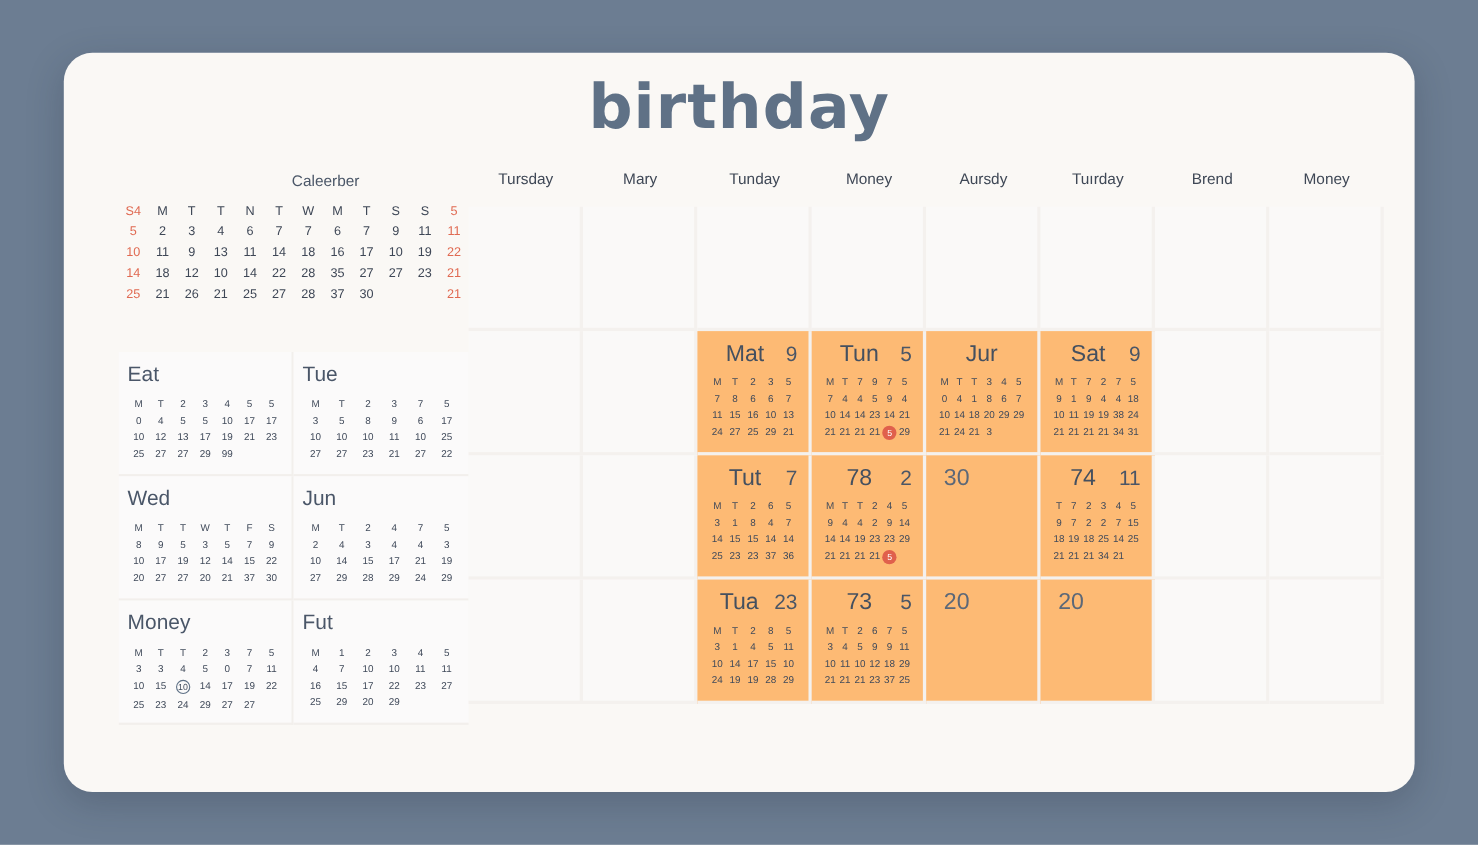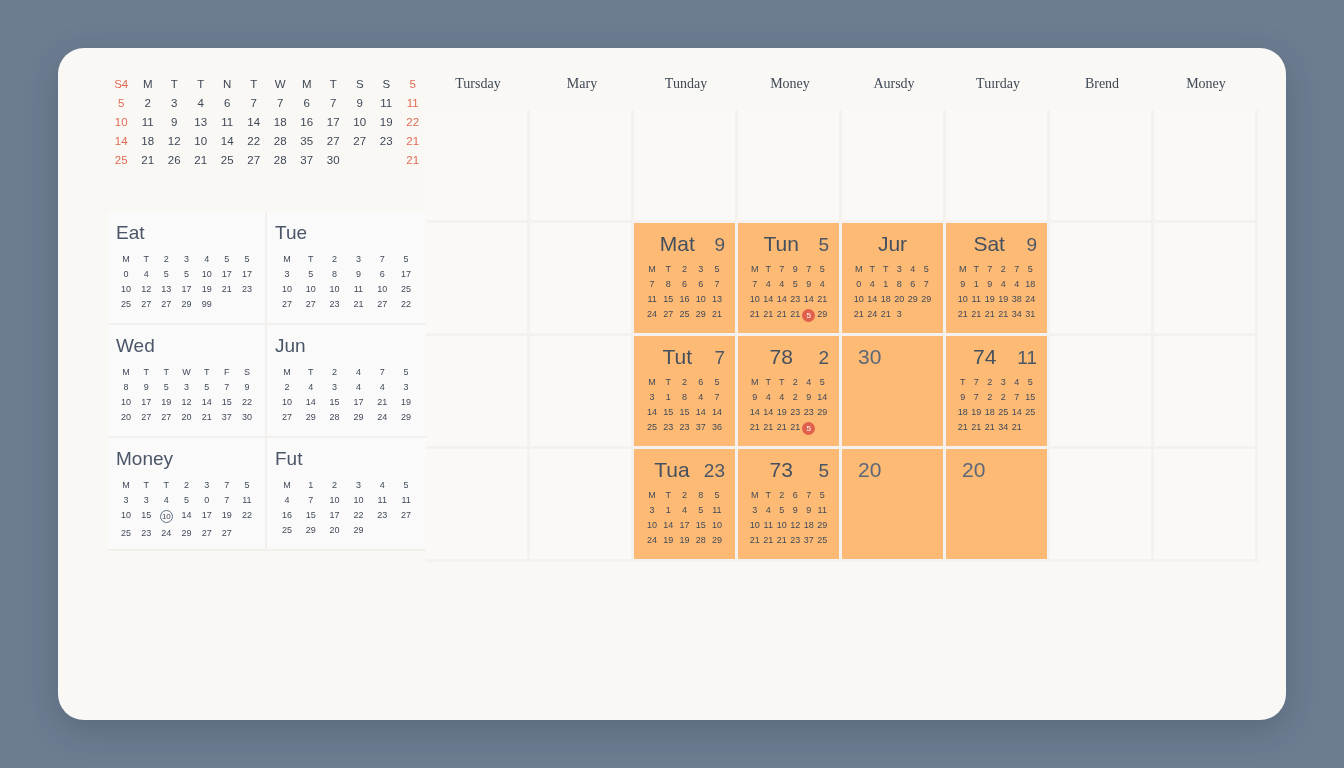--- a/index.html
+++ b/index.html
@@ -132,21 +132,20 @@
   
   .week-header {
     display: grid;
     grid-template-columns: repeat(8, 1fr);
     padding: 6px 0 18px 0;
   }
   .week-header span {
     text-align: center;
     font-size: 14px;
     color: #3f4856;
-    font-family: Liberation Serif, serif;
   }
 
   
   .day-grid {
     display: grid;
     grid-template-columns: repeat(8, 1fr);
     grid-template-rows: repeat(4, 113px);
     flex: 1 1 auto;
   }
 
@@ -189,26 +188,28 @@
     background: #e0604c;
     color: #fff;
     font-size: 8px;
   }
 </style>
 </head>
 <body>
 
 <div class="app-window">
 
+  <div class="page-title">birthday</div>
 
   <div class="body-area">
 
     <div class="left-pane">
 
       <div class="mini-cal">
+        <div class="mini-cal-title">Caleerber</div>
         <div class="mini-grid" id="mini-grid">
             <span class="hd accent">S4</span>
             <span class="hd">M</span>
             <span class="hd">T</span>
             <span class="hd">T</span>
             <span class="hd">N</span>
             <span class="hd">T</span>
             <span class="hd">W</span>
             <span class="hd">M</span>
             <span class="hd">T</span>

